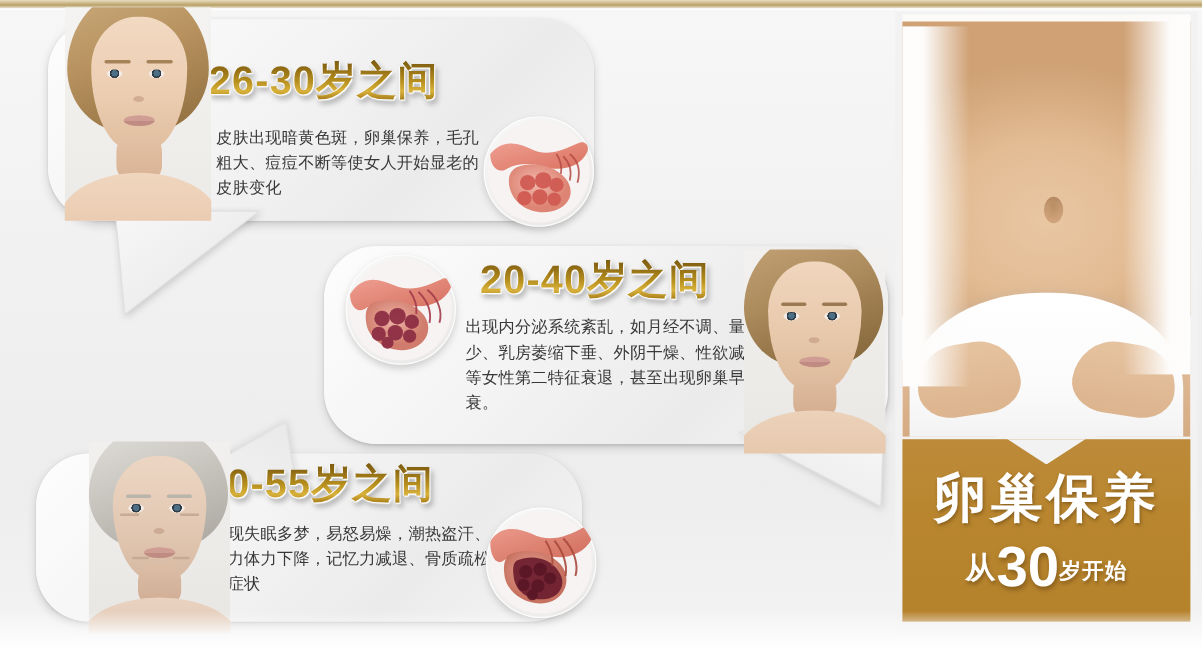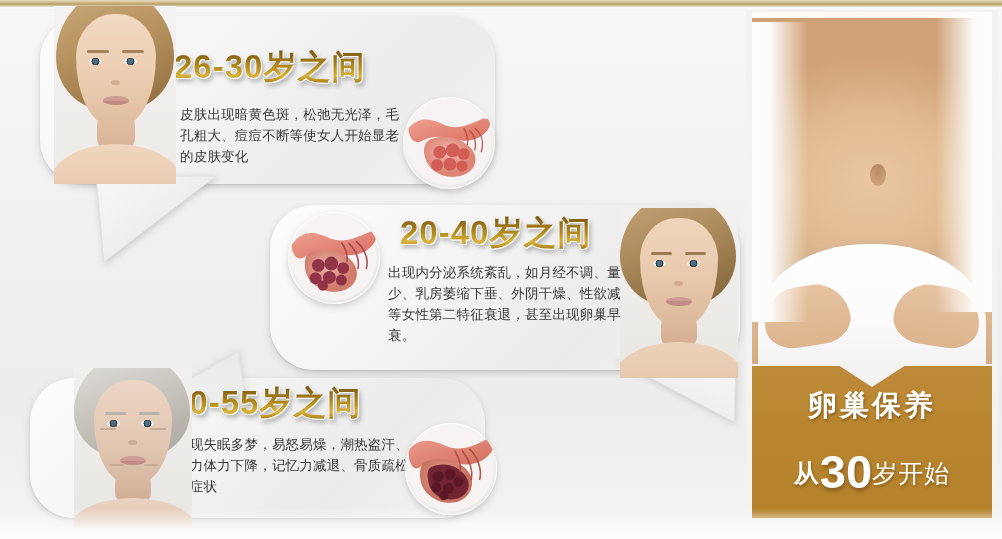--- a/index.html
+++ b/index.html
@@ -157,33 +157,33 @@
     background:linear-gradient(180deg,#bd8a3a 0%,#b9862f 40%,#b5822c 100%);
     overflow:hidden;
   }
   .banner-notch{
     position:absolute; left:0; top:-1px; width:240px; height:22px;
     background:#f2f2f2;
     clip-path:polygon(0 0, 86px 0, 120px 22px, 154px 0, 240px 0, 240px -2px, 0 -2px);
   }
   .banner-line1{
     position:absolute; left:0; top:20px; width:240px; text-align:center;
-    color:#ffffff; font-size:29px; font-weight:bold; letter-spacing:3px;
+    color:#ffffff; font-size:44px; font-weight:bold; letter-spacing:3px;
     text-shadow:1px 2px 3px rgba(90,58,12,.5);
     white-space:nowrap;
   }
   .banner-line2{
     position:absolute; left:0; top:78px; width:240px; text-align:center;
     color:#fff; white-space:nowrap;
   }
   .bl-small{ font-size:25px; font-weight:bold; letter-spacing:1px;
              text-shadow:1px 2px 3px rgba(90,58,12,.5); }
   .bl-num{ font-size:47px; font-weight:bold; letter-spacing:0px;
            text-shadow:1px 3px 4px rgba(90,58,12,.55); vertical-align:-6px; }
-  .bl-tail{ font-size:25px; font-weight:normal; letter-spacing:1px;
+  .bl-tail{ font-size:18px; font-weight:bold; letter-spacing:1px;
             text-shadow:1px 2px 3px rgba(90,58,12,.5);margin-top:28px; }
 
   
   .bottom-curve{
     position:absolute; left:0; bottom:0; width:1002px; height:30px;
     background:linear-gradient(180deg,rgba(255,255,255,0) 0%,#fafafa 70%,#ffffff 100%);
   }
 </style>
 </head>
 <body>
@@ -200,21 +200,21 @@
         <linearGradient id="tg1" x1="0" y1="0" x2="1" y2="1">
           <stop offset="0%" stop-color="#f7f7f7"></stop>
             <stop offset="100%" stop-color="#e6e6e6"></stop>
         </linearGradient>
       </defs>
       <polygon points="0,0 120,0 8,86" fill="url(#tg1)" stroke="#e0e0e0" stroke-width="1" style="filter:drop-shadow(1px 2px 3px rgba(130,130,130,.35))"></polygon>
     </svg>
   </div>
 
   <div class="age-title" id="title1">26-30岁之间</div>
-  <div class="desc" id="desc1">皮肤出现暗黄色斑，松弛无光泽，毛孔粗大、痘痘不断等使女人开始显老的皮肤变化</div>
+  <div class="desc" id="desc1">皮肤出现暗黄色斑，卵巢保养，毛孔粗大、痘痘不断等使女人开始显老的皮肤变化</div>
 
   <div class="portrait" id="portrait1">
     <div class="p-img" style="background:linear-gradient(180deg,#f4f3f1 0%,#eceae7 100%);"></div>
     <div class="hair" style="left:2px;top:-16px;width:118px;height:120px;
          background:linear-gradient(160deg,#cbab7c 0%,#b7925f 45%,#8e6c3d 100%);"></div>
     <div class="skin" style="left:22px;top:8px;width:80px;height:112px;
          background:linear-gradient(180deg,#f2d9c2 0%,#ecceb2 55%,#e0bd9e 100%);"></div>
     <div class="neck" style="left:43px;top:106px;width:38px;height:40px;
          background:linear-gradient(180deg,#e4c2a6 0%,#d8b193 100%);"></div>
     <div class="shoulders" style="left:-4px;top:138px;width:132px;height:56px;

